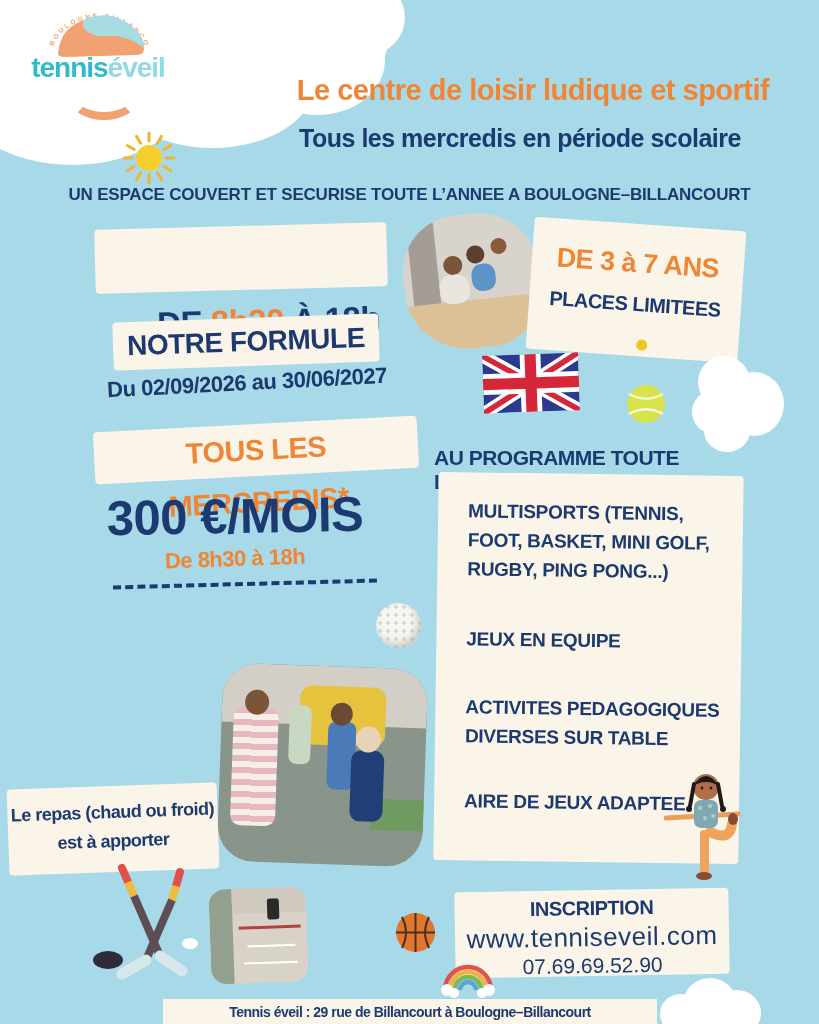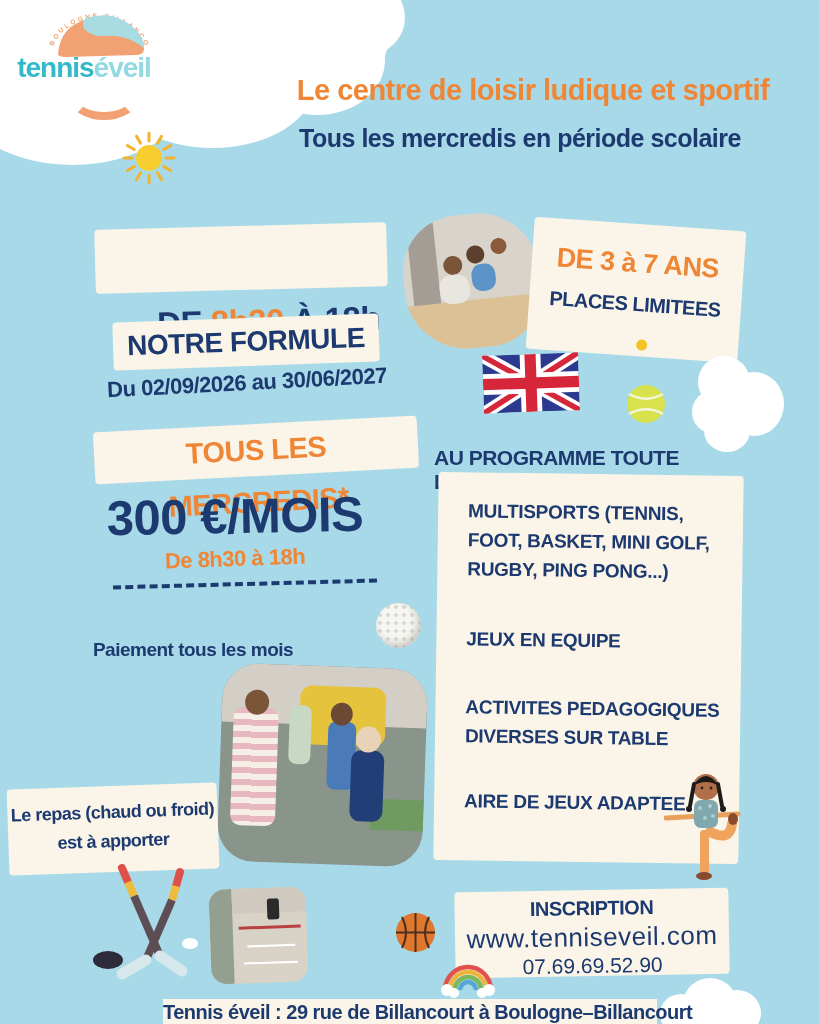--- a/index.html
+++ b/index.html
@@ -48,21 +48,21 @@
     <defs>
         <path id="arct" d="M 14,46 A 48,40 0 0 1 108,46"></path>
       </defs>
     <text font-size="6.5" letter-spacing="2.5" fill="#f0a06a" font-weight="bold">
       <textPath href="#arct" startOffset="4">BOULOGNE-BILLANCOURT</textPath>
     </text>
     <path d="M20,50 Q22,22 50,15 Q80,10 98,27 Q106,34 106,45 Q106,51 97,51 L28,53 Q20,53 20,50 Z" fill="#f2a172"></path>
     <path d="M48,14 Q77,5 97,25 Q106,33 106,44 Q88,30 68,32 Q54,33 46,25 Q43,18 48,14 Z" fill="#a8dce2"></path>
   </svg>
 
-  <div class="abs brand center" style="left:2px;top:52px;width:164px;">
+  <div class="abs brand center" style="left:16px;top:52px;width:164px;">
     <span class="b1">tennis</span><span class="b2">éveil</span>
   </div>
   <div class="smile" style="left:70px;top:78px;"></div>
 
   <svg class="abs" style="left:122px;top:131px;" width="54" height="54" viewBox="0 0 54 54">
     <g stroke="#f3b32c" stroke-width="3" stroke-linecap="round">
       <g transform="rotate(0 27 27)">
           <line x1="27" y1="2" x2="27" y2="10"></line>
         </g>
       <g transform="rotate(30 27 27)">
@@ -97,20 +97,21 @@
         </g>
       <g transform="rotate(330 27 27)">
           <line x1="27" y1="2" x2="27" y2="10"></line>
         </g>
     </g>
     <circle cx="27" cy="27" r="13" fill="#f6cf2e"></circle>
   </svg>
 
   <div class="abs disp center orange" style="left:238px;top:74px;width:590px;font-size:29px;">Le centre de loisir ludique et sportif</div>
   <div class="abs disp center" style="left:225px;top:124px;width:590px;font-size:25px;">Tous les mercredis en période scolaire</div>
+  <div class="abs disp center" style="left:0;top:185px;width:819px;font-size:17px;letter-spacing:-0.2px;">UN ESPACE COUVERT ET SECURISE TOUTE L’ANNEE A BOULOGNE–BILLANCOURT</div>
 
   <div class="box" style="left:95px;top:226px;width:292px;height:64px;transform:rotate(-1.5deg);">
     <div class="disp center" style="font-size:33px;line-height:64px;white-space:pre;">
       <span>DE </span><span class="orange">8h30</span><span> À 18h</span>
     </div>
   </div>
 
   <div class="box" style="left:113px;top:318px;width:266px;height:48px;transform:rotate(-2deg);">
     <div class="disp center" style="font-size:28px;line-height:48px;">NOTRE FORMULE</div>
   </div>
@@ -119,21 +120,20 @@
 
   <div class="box" style="left:94px;top:424px;width:324px;height:52px;transform:rotate(-3deg);">
     <div class="disp center orange" style="font-size:29px;line-height:52px;">TOUS LES MERCREDIS*</div>
   </div>
 
   <div class="abs disp center" style="left:85px;top:488px;width:300px;font-size:49px;transform:rotate(-1deg);">300 €/MOIS</div>
   <div class="abs disp center orange" style="left:135px;top:546px;width:200px;font-size:22px;transform:rotate(-2deg);">De 8h30 à 18h</div>
 
   <div class="abs" style="left:113px;top:582px;width:264px;border-top:4px dashed #1d3a70;transform:rotate(-1.5deg);"></div>
 
-  <div class="abs disp center" style="left:10px;top:639px;width:366px;font-size:19px;">Paiement tous les mois</div>
 
   <div class="abs" style="left:376px;top:603px;width:45px;height:45px;border-radius:50%;
               background-color:#f5f5f1;
               background-image:radial-gradient(#d9d9d2 1.6px, transparent 1.8px);
               background-size:8px 8px;box-shadow:inset -3px -4px 6px rgba(150,150,140,0.45);"></div>
 
   <div class="photo" style="left:404px;top:214px;width:136px;height:134px;transform:rotate(-6deg);
               border-radius:42% 45% 40% 46%;background:#d8d3cb;">
     <div class="ph-el" style="left:6%;top:4%;width:20%;height:62%;background:#a39d96;"></div>
     <div class="ph-el" style="left:0;bottom:0;width:100%;height:36%;background:#dcc096;"></div>
@@ -268,16 +268,16 @@
 
   <div class="cloudpart" style="left:182px;top:938px;width:16px;height:11px;"></div>
 
   <div class="abs" style="left:655px;top:974px;width:110px;height:60px;">
     <div class="cloudpart" style="left:5px;top:20px;width:42px;height:40px;"></div>
     <div class="cloudpart" style="left:28px;top:4px;width:54px;height:52px;"></div>
     <div class="cloudpart" style="left:58px;top:16px;width:48px;height:46px;"></div>
   </div>
 
   <div class="footband" style="left:163px;top:999px;width:494px;height:25px;">
-    <div class="disp center" style="font-size:20px;line-height:26px;white-space:nowrap;">Tennis éveil : 29 rue de Billancourt à Boulogne–Billancourt</div>
+    <div class="disp center" style="font-size:14px;line-height:26px;white-space:nowrap;">Tennis éveil : 29 rue de Billancourt à Boulogne–Billancourt</div>
   </div>
 
 </div>
 
 </body></html>

